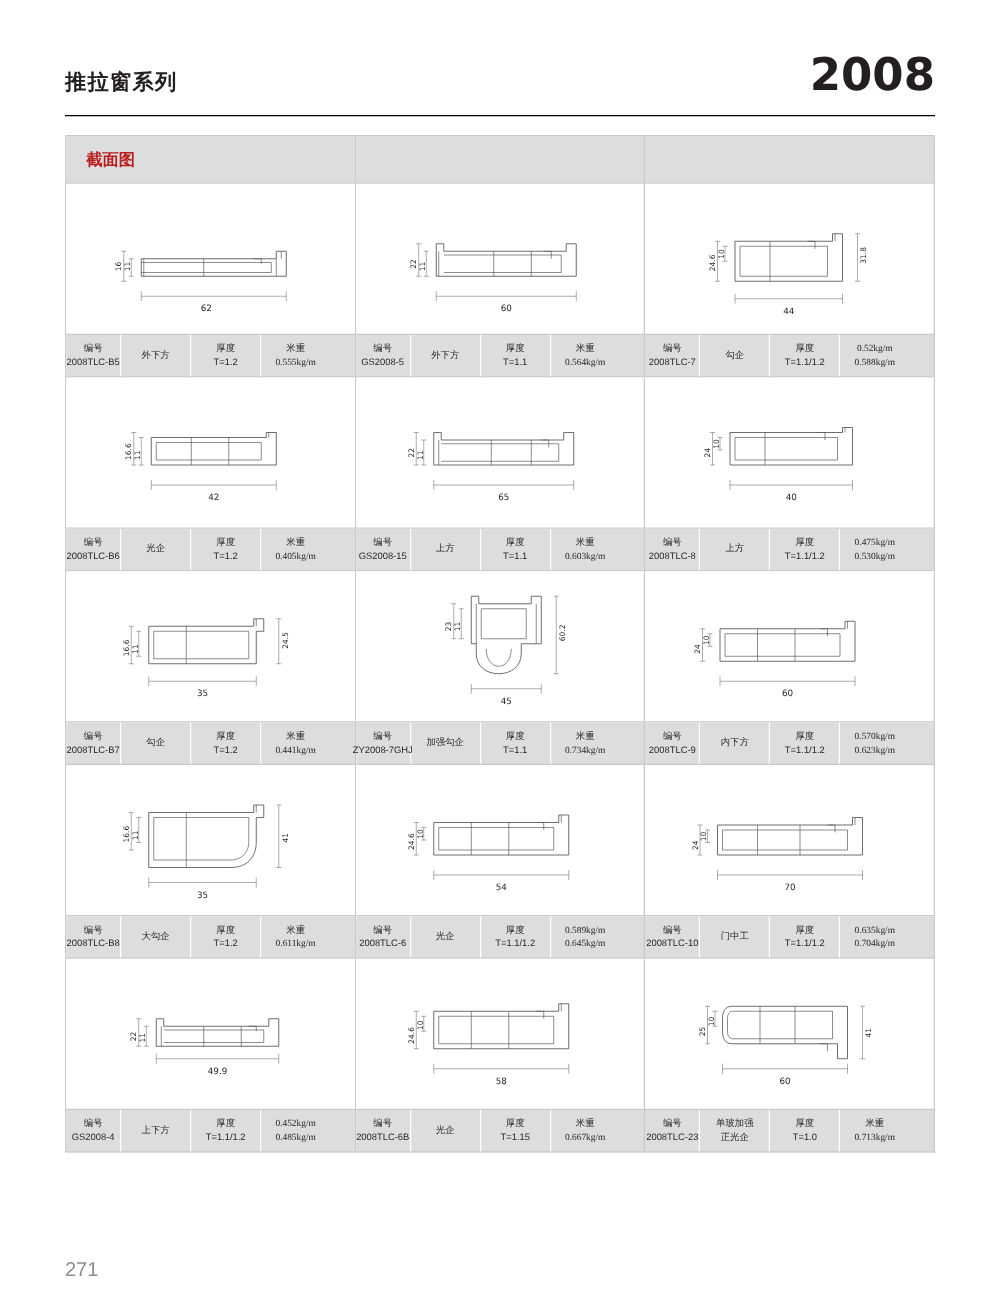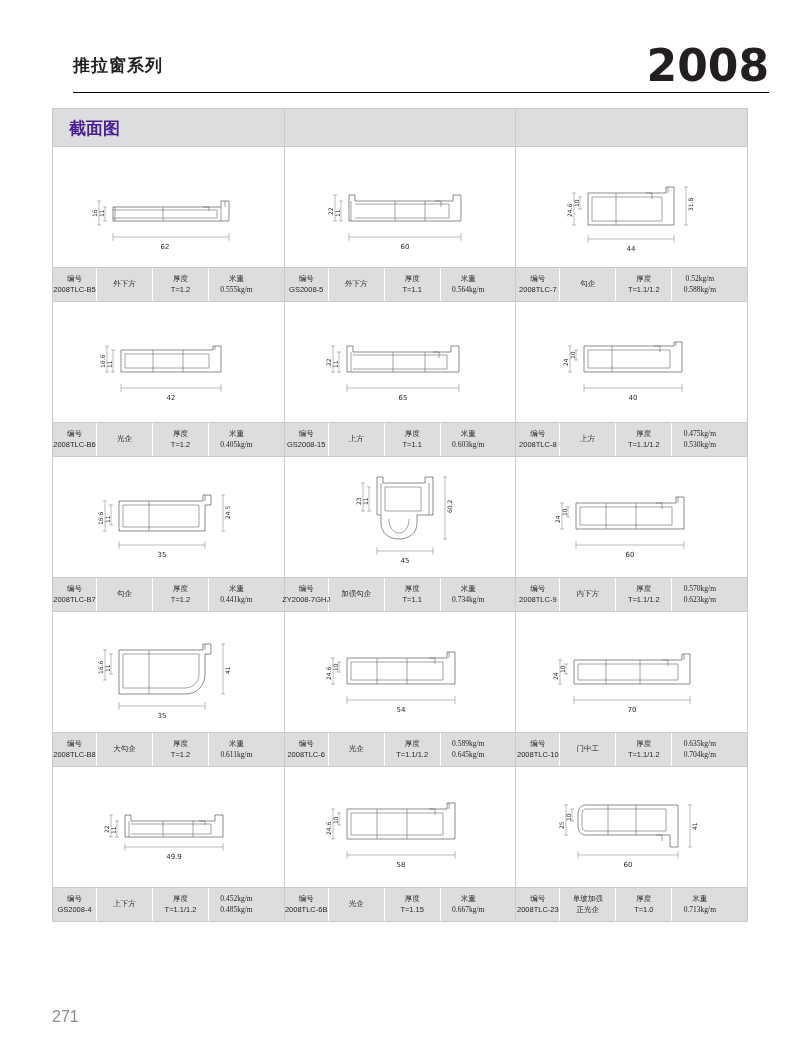--- a/index.html
+++ b/index.html
@@ -6,29 +6,29 @@
   body{
     width:800px;height:1042px;background:#ffffff;
     font-family:"Liberation Sans","DejaVu Sans",sans-serif;
     color:#231f20;
     -webkit-font-smoothing:antialiased;
   }
   .page{position:relative;width:800px;height:1042px;box-sizing:border-box;}
 
   
   .header{
-    position:absolute;left:52px;top:48px;width:696px;height:46px;margin-left:21px;
+    position:absolute;left:52px;top:48px;width:696px;height:46px;
   }
   .header-title{
     position:absolute;left:0;top:6px;
     font-size:17px;font-weight:bold;letter-spacing:1px;color:#231f20;
   }
   .header-num{
     position:absolute;right:0;top:-8px;
-    font-size:44px;font-weight:bold;letter-spacing:0px;color:#231f20;
+    font-size:36px;font-weight:bold;letter-spacing:0px;color:#231f20;
     font-family:"DejaVu Sans",sans-serif;
     text-align:center;
   }
   .header-rule{
     position:absolute;left:0;top:44px;width:696px;height:1px;background:#000;
   }
 
   
   .table{
     position:absolute;left:52px;top:108px;width:696px;
@@ -41,21 +41,21 @@
     border-right:1px solid #c9cacb;border-bottom:1px solid #c9cacb;
   }
   .col.c1{width:232px;}
   .col.c2{width:232px;}
   .col.c3{width:232px;}
 
   
   .titlerow .col{height:38px;background:#dcdddf;position:relative;}
   .title-text{
     position:absolute;left:16px;top:50%;transform:translateY(-50%);
-    font-size:17px;font-weight:bold;color:#4c1d95;
+    font-size:13px;font-weight:bold;color:#b91c1c;
   }
 
   
   .draw{height:121px;position:relative;background:#fff;overflow:hidden;}
   .draw svg{position:absolute;left:0;top:0;}
 
   
   .spec{height:34px;background:#dcdddf;display:flex;align-items:stretch;}
   .spec .cell{
     flex:0 0 auto;box-sizing:border-box;

